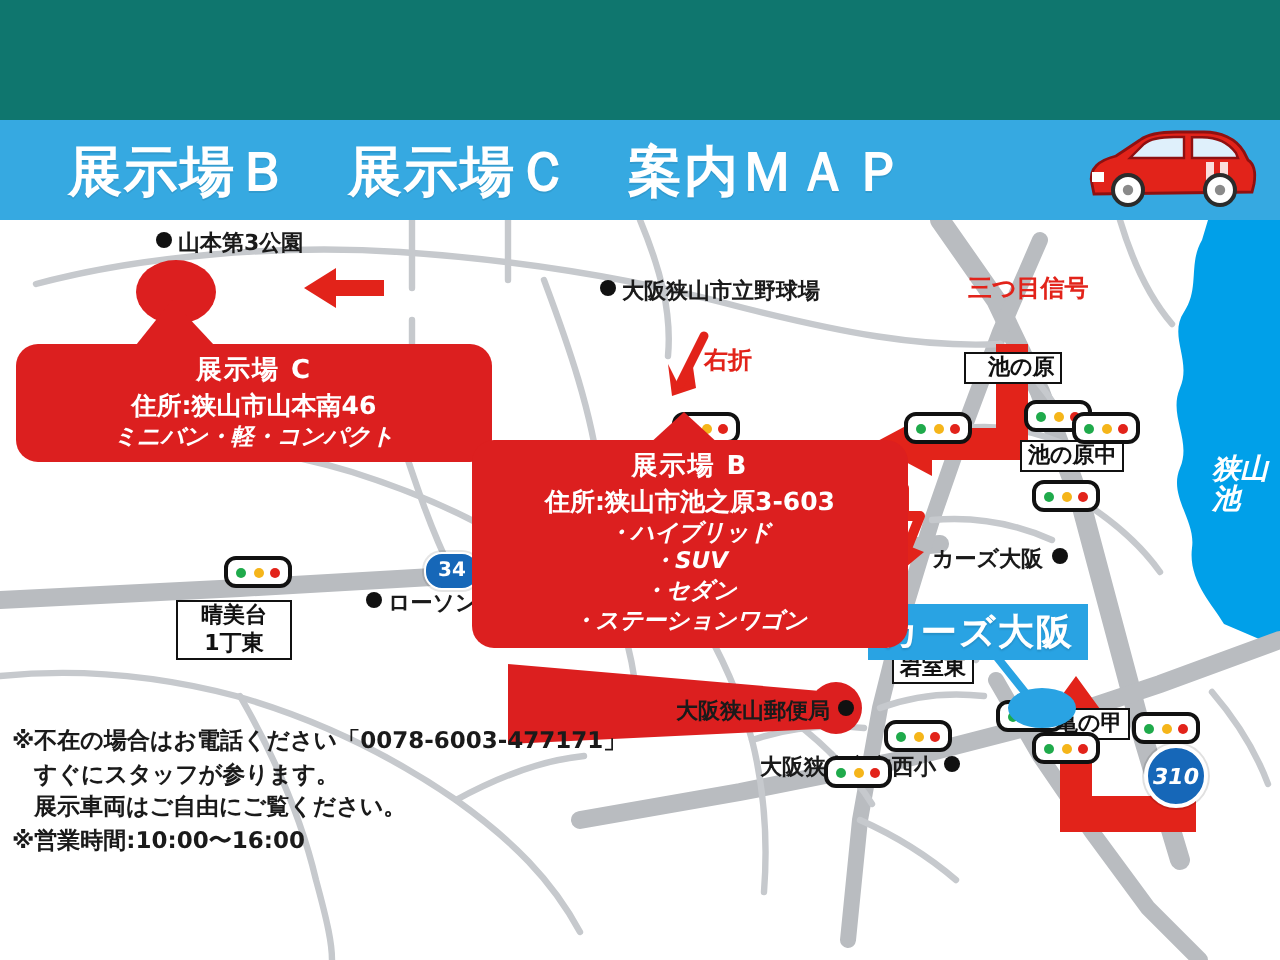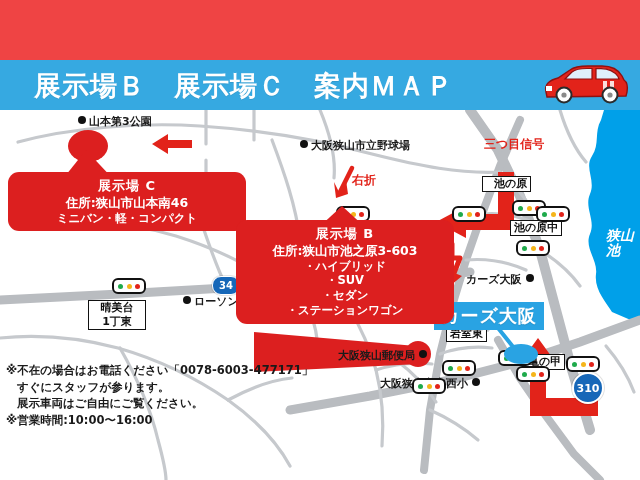--- a/index.html
+++ b/index.html
@@ -4,21 +4,21 @@
 <style>
   html,body{margin:0;padding:0;background:#ffffff;}
   body{
     font-family:"DejaVu Sans","Liberation Sans",sans-serif;
     -webkit-font-smoothing:antialiased;
   }
   #stage{
     position:relative;
     width:640px;height:480px;
     overflow:hidden;
-    background:#ef4444;
+    background:#0f766e;
   }
 
   
   .header-band{
     position:absolute;left:0;top:60px;width:640px;height:50px;
     background:#36a9e1;
   }
   .header-title{
     position:absolute;left:34px;top:68px;
     font-size:27px;font-weight:bold;color:#ffffff;
@@ -75,20 +75,21 @@
     color:#fff;font-size:10px;font-weight:bold;
     display:flex;align-items:center;justify-content:center;
     box-shadow:0 0 0 1px rgba(0,0,0,.10);
   }
   .shield-round{
     position:absolute;width:28px;height:28px;border-radius:50%;
     background:#1667b8;border:2px solid #ffffff;
     color:#fff;font-size:11px;font-weight:bold;
     display:flex;align-items:center;justify-content:center;
     box-shadow:0 0 0 1px rgba(0,0,0,.12);
+    font-style:italic;
   }
 
   
   .signal{
     position:absolute;width:30px;height:12px;
     border-radius:6px;background:#fff;border:2px solid #111;
     display:flex;align-items:center;justify-content:space-evenly;
   }
   .signal i{display:block;width:5px;height:5px;border-radius:50%;}
   .signal .g{background:#1faa4b;}
@@ -97,21 +98,21 @@
 
   
   .callout{
     position:absolute;background:#dc1f1f;color:#fff;
     border-radius:11px;text-align:center;font-weight:bold;
     padding:6px 6px;box-sizing:border-box;
     line-height:1.28;
   }
   .callout .c-title{font-size:13px;letter-spacing:1px;}
   .callout .c-addr{font-size:12.5px;}
-  .callout .c-item{font-size:11.5px;}
+  .callout .c-item{font-size:11.5px;font-style:italic;}
   .pin-circle{
     position:absolute;width:40px;height:32px;border-radius:50%;
     background:#dc1f1f;
   }
   .pin-tail{position:absolute;}
 
   
   .shop-badge{
     position:absolute;background:#29a3e3;color:#fff;
     font-size:18px;font-weight:bold;letter-spacing:1px;

